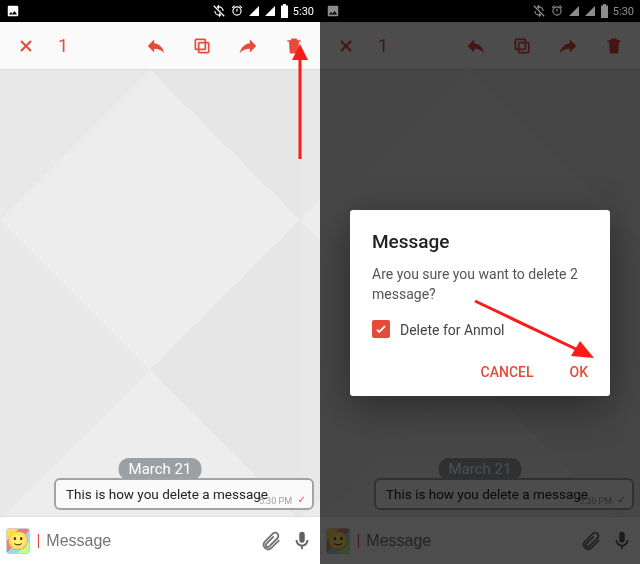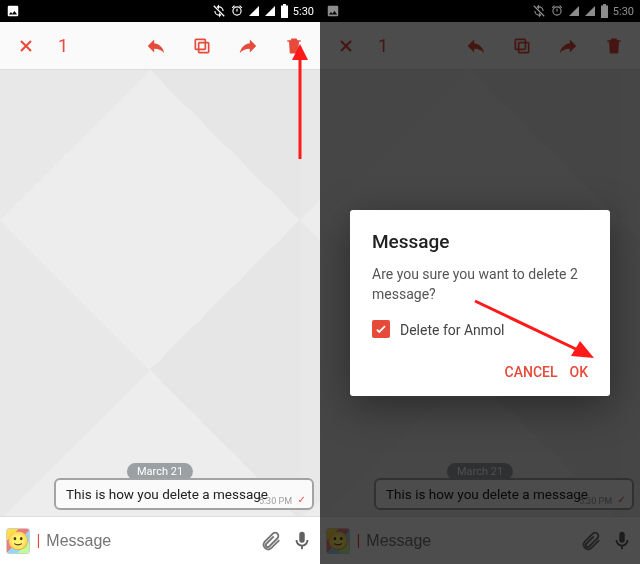--- a/index.html
+++ b/index.html
@@ -68,21 +68,21 @@
       linear-gradient(315deg, rgba(0,0,0,0.03) 25%, transparent 25%);
     background-size: 300px 300px;
   }
   .datepill {
     position: absolute;
     bottom: 36px;
     left: 50%;
     transform: translateX(-50%);
     background: #9aa0a3;
     color: #fff;
-    font-size: 11px;
+    font-size: 15px;
     padding: 2px 10px;
     border-radius: 10px;
   }
   .msgrow {
     position: absolute;
     bottom: 6px;
     right: 6px;
     display: flex;
     align-items: center;
   }
@@ -182,21 +182,21 @@
   }
   .chkbox {
     width:18px;height:18px;
     background:#e64a3a;
     border-radius:2px;
     display:flex;align-items:center;justify-content:center;
   }
   .dialog .actions {
     display:flex;
     justify-content:flex-end;
-    gap: 12px;
+    gap: 36px;
     padding-bottom: 6px;
   }
   .dialog .actions span {
     font-size: 14px;
     font-weight: 500;
     color: #e64a3a;
     cursor: pointer;
   }
   .dimmed .actionbar,
   .dimmed .chatbg,

